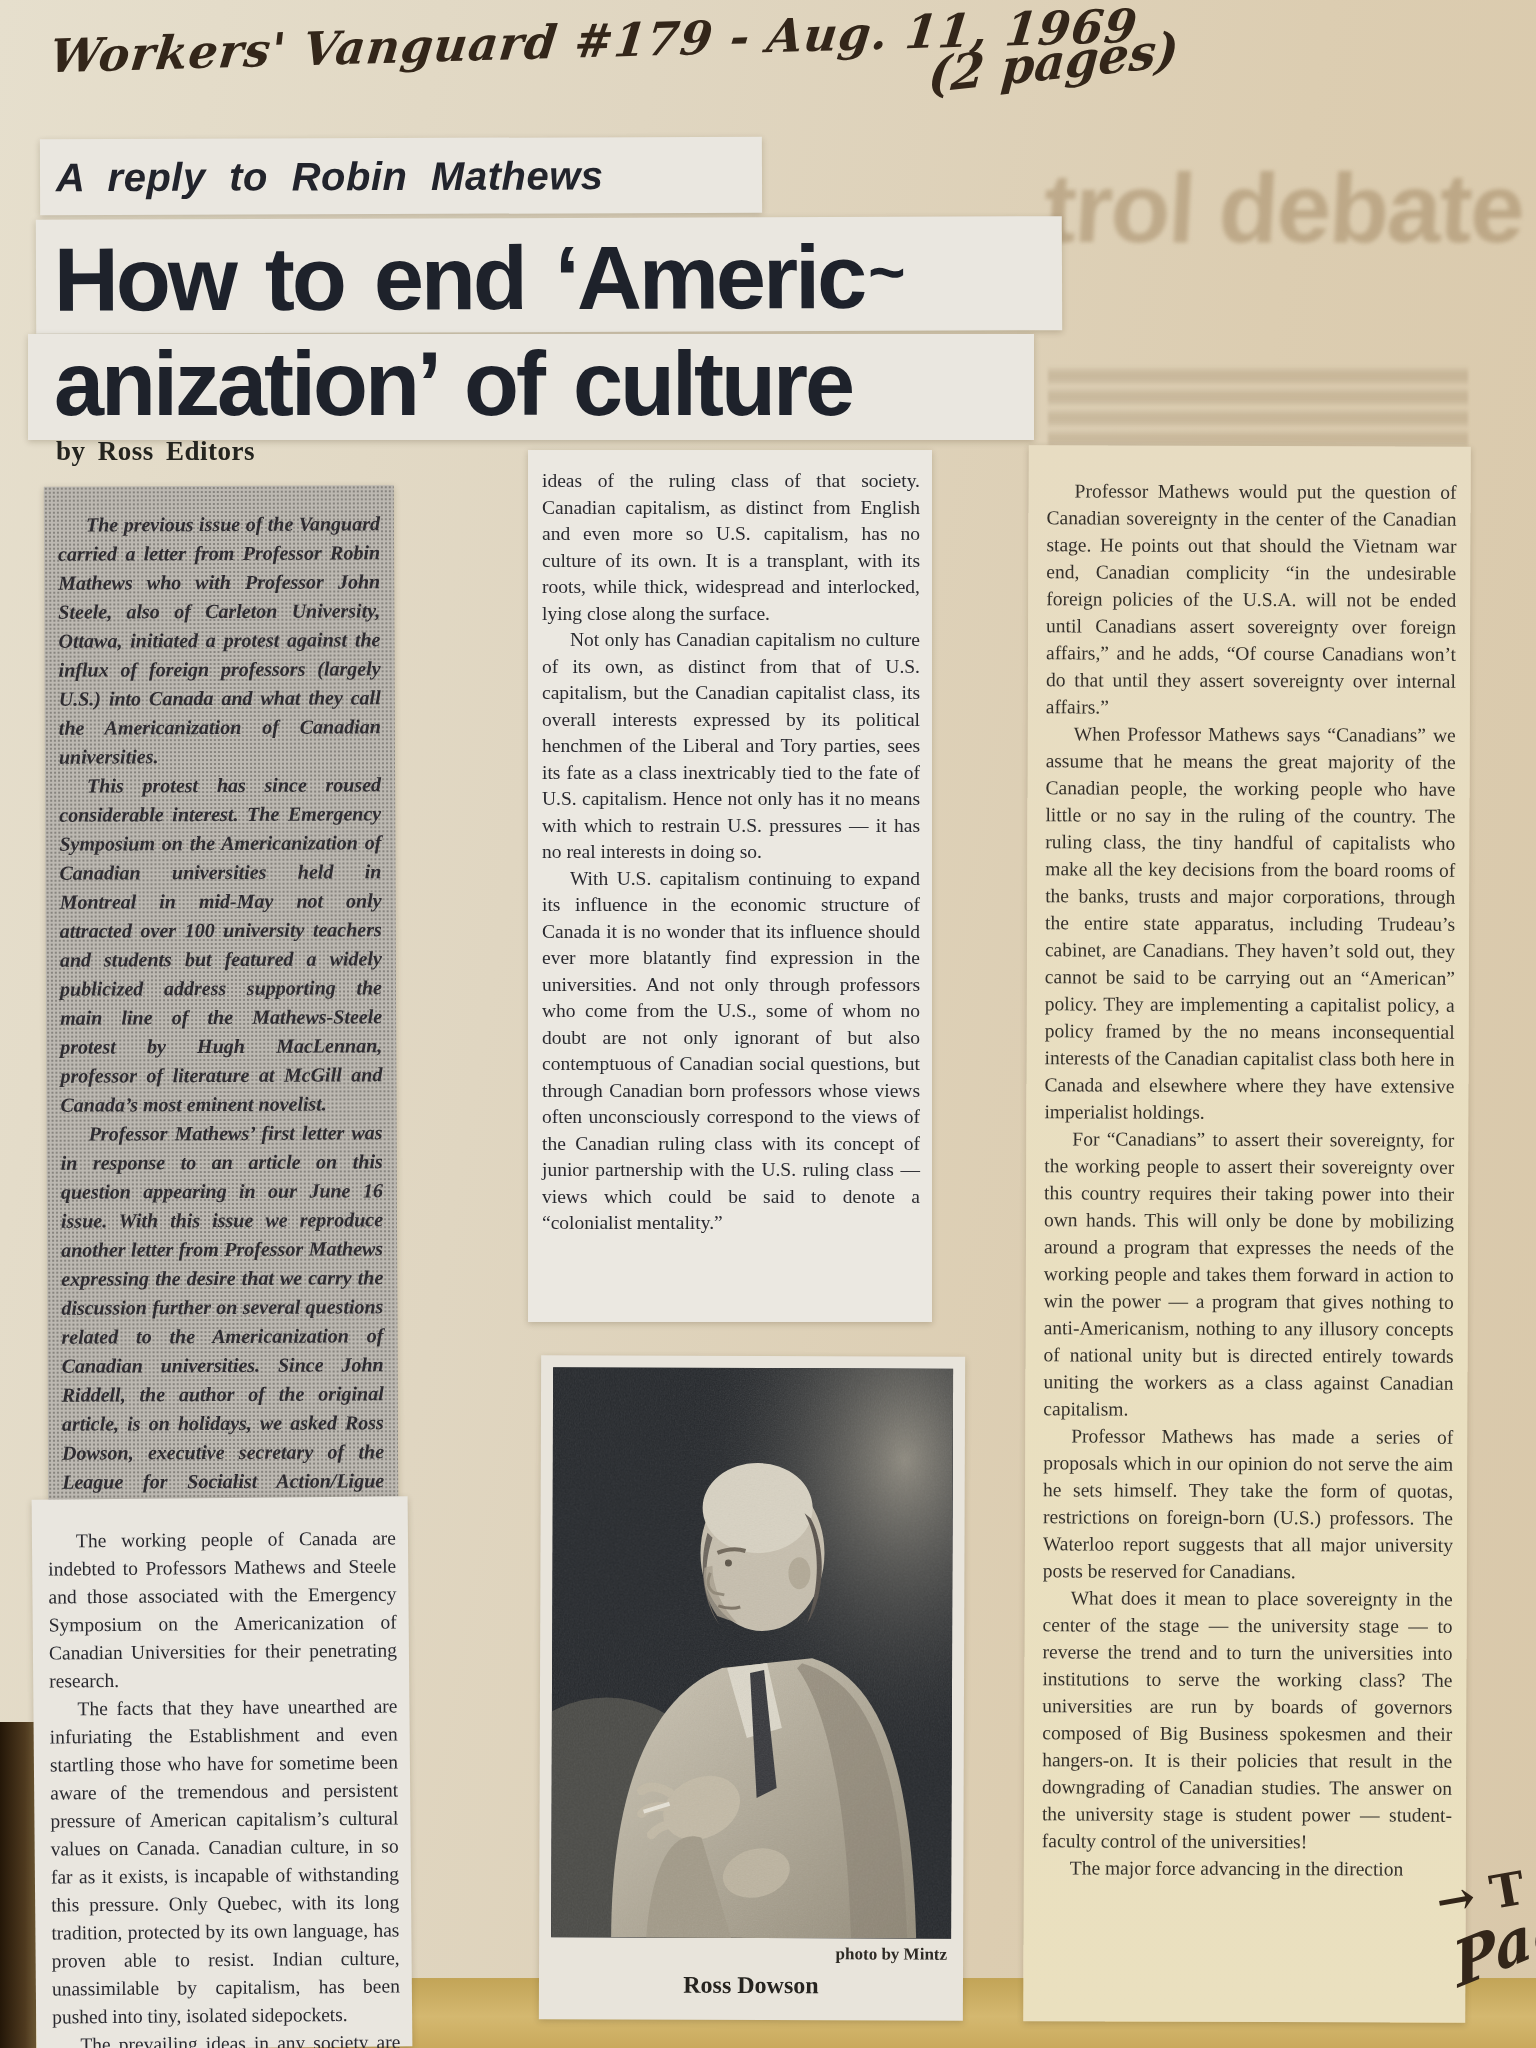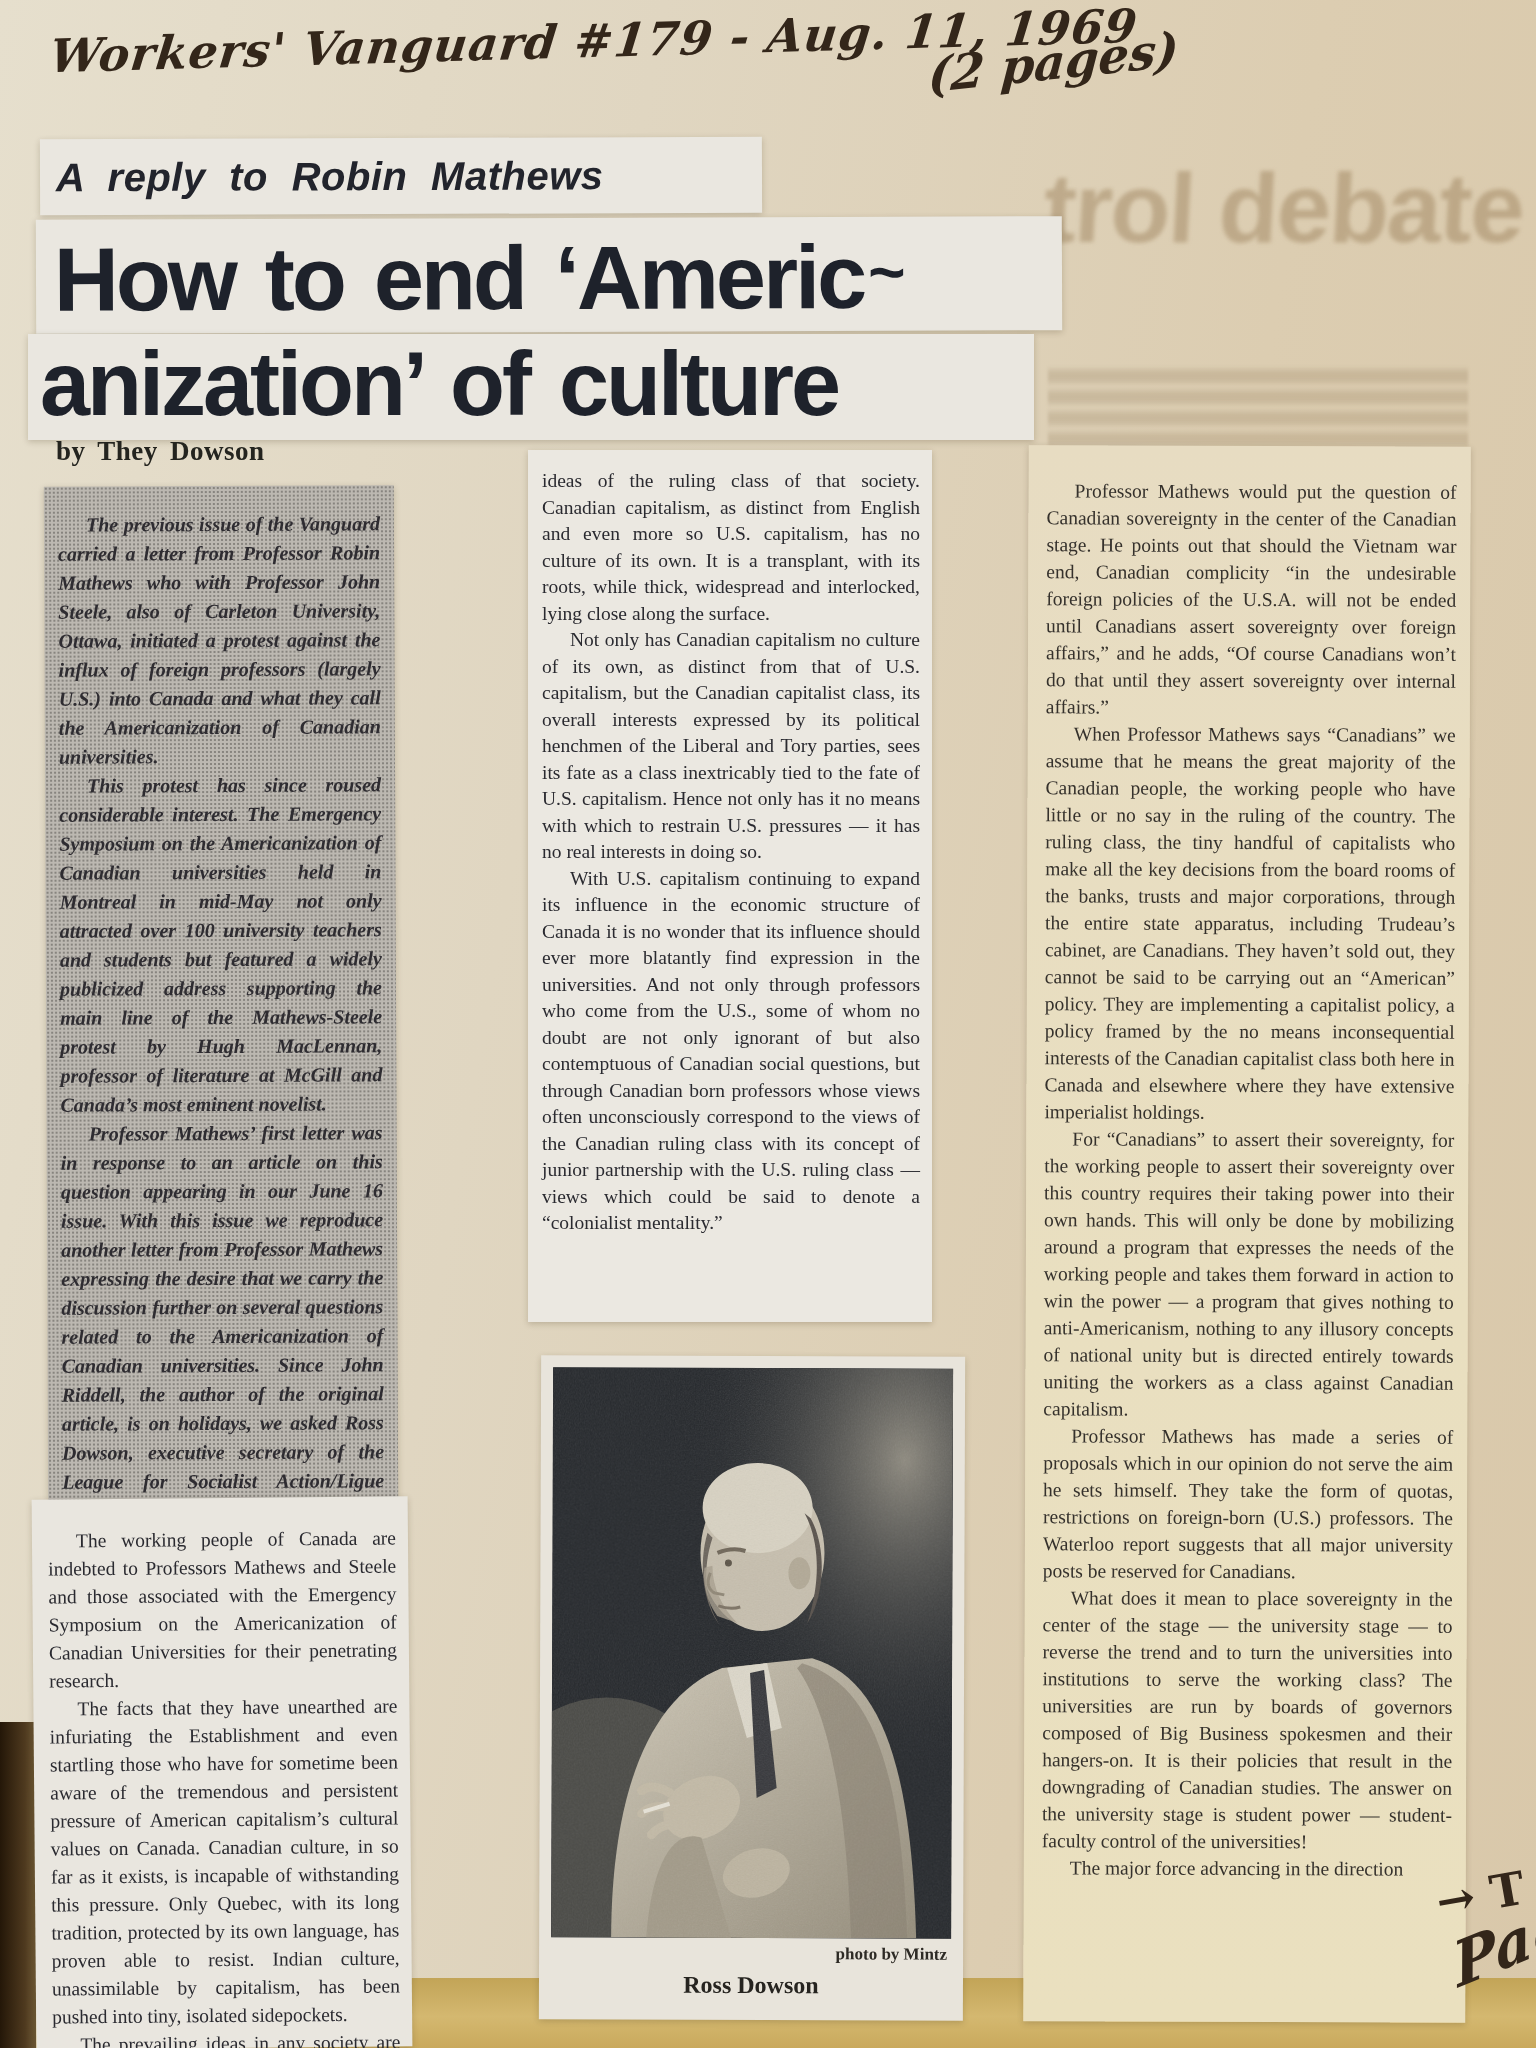--- a/index.html
+++ b/index.html
@@ -32,21 +32,21 @@
 
   .kicker-strip { left:40px; top:138px; width:722px; height:76px; transform:rotate(-0.2deg);
     display:flex; align-items:center; padding-left:16px; box-sizing:border-box; }
   .kicker { font-family:"Liberation Sans",sans-serif; font-weight:700; font-style:italic;
     font-size:40px; color:#22242c; word-spacing:12px; letter-spacing:0.5px; white-space:nowrap; }
 
   .head1 { left:36px; top:218px; width:1026px; height:114px; transform:rotate(-0.2deg); overflow:hidden; }
   .head2 { left:28px; top:334px; width:1006px; height:106px; overflow:hidden; }
   .headline { font-family:"Liberation Sans",sans-serif; font-weight:700; font-size:90px; color:#1e222b;
     letter-spacing:-3px; word-spacing:8px; display:block; padding-left:18px; line-height:110px; white-space:nowrap; }
-  .head2 .headline { line-height:100px; padding-left:12px; }
+  .head2 .headline { line-height:100px; padding-left:26px; }
   .tilde { font-size:64px; vertical-align:14px; margin-left:4px; letter-spacing:0; }
 
   .byline { position:absolute; left:56px; top:436px; font-weight:700; font-size:27px;
     color:#24241f; letter-spacing:0.5px; word-spacing:5px; }
 
   .col p { margin:0; text-align:justify; text-indent:28px; }
   .col p.cont { text-indent:0; }
 
   .intro-block { left:46px; top:486px; width:350px; height:1014px; transform:rotate(-0.25deg);
     background-color:#bcb8b1;
@@ -93,21 +93,21 @@
     <span class="kicker">A reply to Robin Mathews</span>
   </div>
 
   <div class="clip head1">
     <span class="headline"><span>How to end ‘Americ</span><span class="tilde">~</span></span>
   </div>
   <div class="clip head2">
     <span class="headline">anization’ of culture</span>
   </div>
 
-  <div class="byline">by They Dowson</div>
+  <div class="byline">by Ross Editors</div>
 
   <div class="clip col intro-block">
     <p>The previous issue of the Vanguard carried a letter from Professor Robin Mathews who with Professor John Steele, also of Carleton University, Ottawa, initiated a protest against the influx of foreign professors (largely U.S.) into Canada and what they call the Americanization of Canadian universities.</p>
     <p>This protest has since roused considerable interest. The Emergency Symposium on the Americanization of Canadian universities held in Montreal in mid-May not only attracted over 100 university teachers and students but featured a widely publicized address supporting the main line of the Mathews-Steele protest by Hugh MacLennan, professor of literature at McGill and Canada’s most eminent novelist.</p>
     <p><span>Professor Mathews’ first letter was in response to an article on this question appearing in our June 16 issue. With this issue we reproduce another letter from Professor Mathews expressing the desire that we carry the discussion further on several questions related to the Americanization of Canadian universities. Since John Riddell, the author of the original article, is on holidays, we asked Ross Dowson, executive secretary of the League for Socialist Action/Ligue Socialiste Ouvrière, to reply.</span><span class="signoff">— the Editors</span></p>
   </div>
 
   <div class="clip col col1-block">
     <p>The working people of Canada are indebted to Professors Mathews and Steele and those associated with the Emergency Symposium on the Americanization of Canadian Universities for their penetrating research.</p>
     <p>The facts that they have unearthed are infuriating the Establishment and even startling those who have for sometime been aware of the tremendous and persistent pressure of American capitalism’s cultural values on Canada. Canadian culture, in so far as it exists, is incapable of withstanding this pressure. Only Quebec, with its long tradition, protected by its own language, has proven able to resist. Indian culture, unassimilable by capitalism, has been pushed into tiny, isolated sidepockets.</p>

